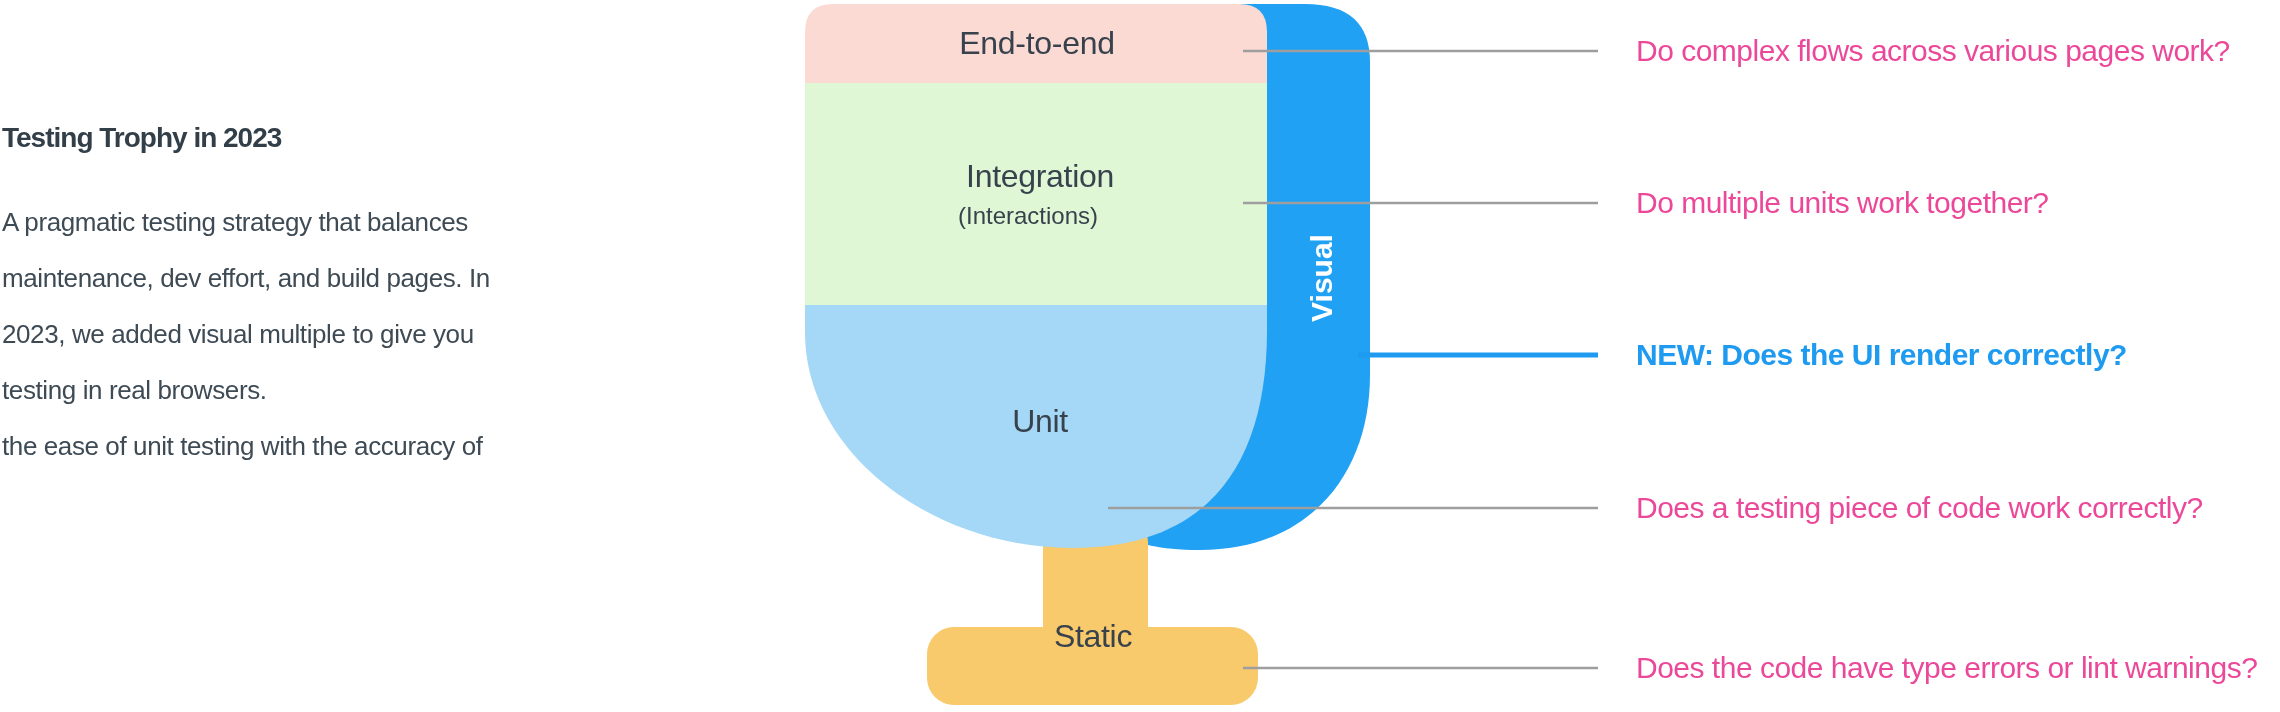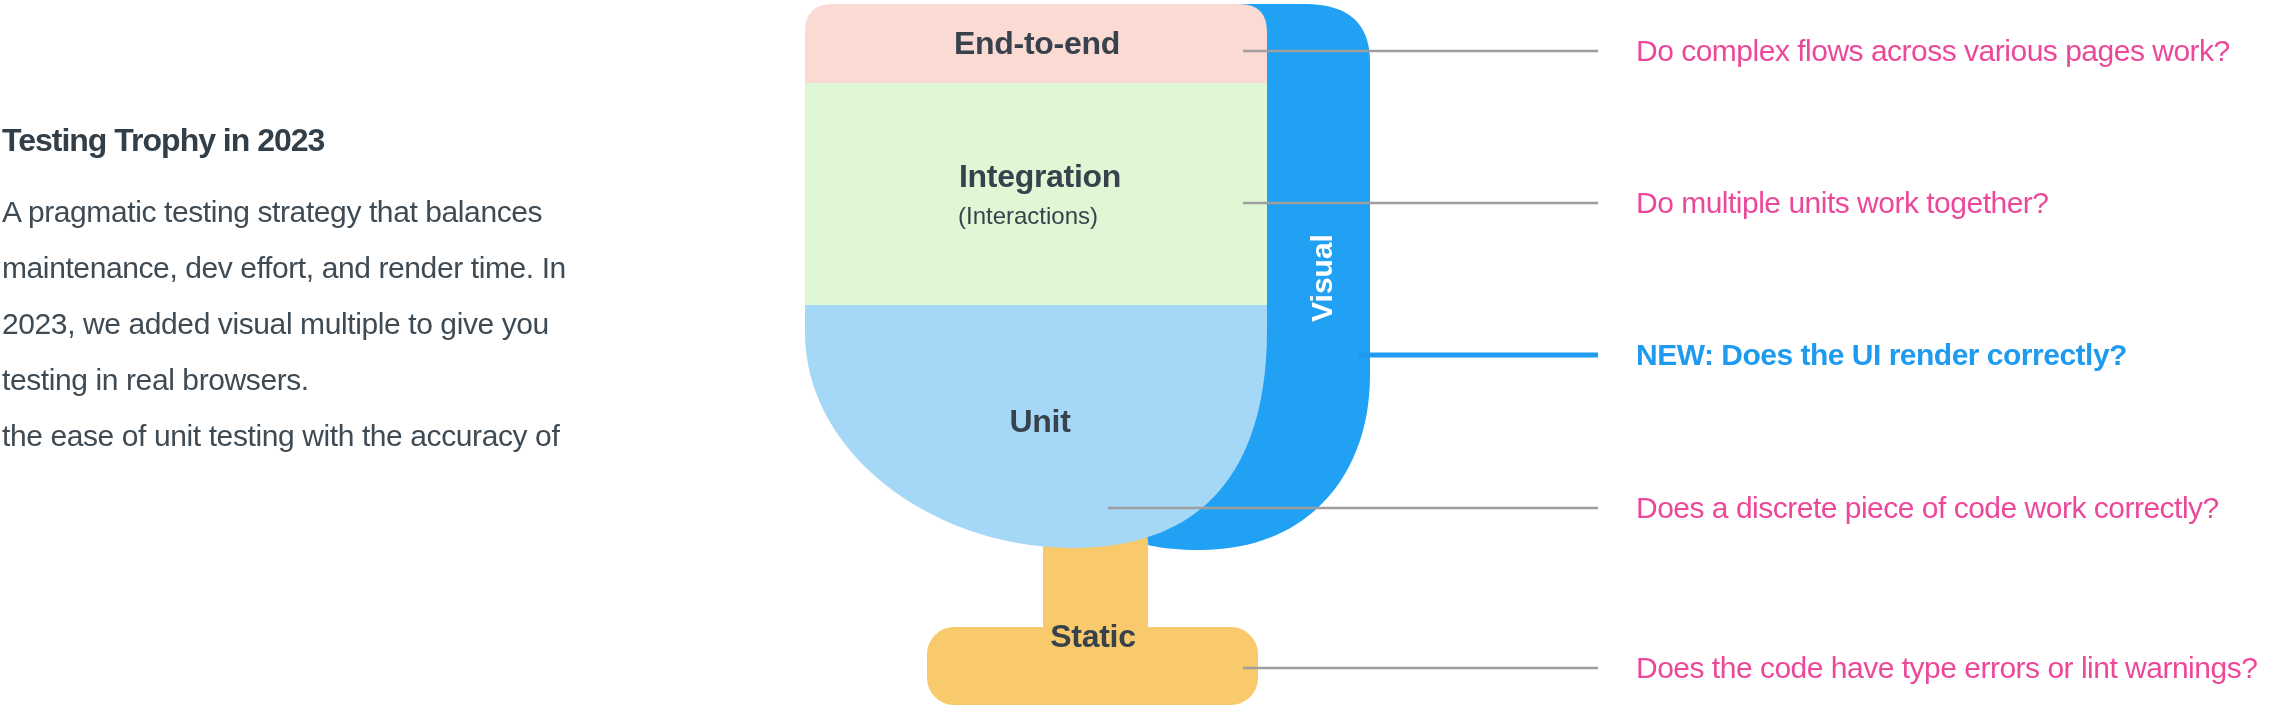--- a/index.html
+++ b/index.html
@@ -20,42 +20,42 @@
     left: 0;
     top: 0;
     width: 2280px;
     height: 712px;
   }
   
   .intro-title {
     position: absolute;
     left: 2px;
     top: 122px;
-    font-size: 32px;
+    font-size: 28px;
     font-weight: 700;
     letter-spacing: -1px;
     color: #323E48;
     white-space: nowrap;
   }
   .intro-paragraph {
     position: absolute;
     left: 2px;
-    top: 184px;
-    font-size: 30px;
+    top: 194px;
+    font-size: 26px;
     letter-spacing: -0.4px;
     line-height: 56px;
     color: #3E4A54;
   }
   .intro-line { white-space: nowrap; }
   
   .layer-label {
     position: absolute;
     transform: translate(-50%, -50%);
     font-size: 32px;
-    font-weight: 700;
+    font-weight: 400;
     letter-spacing: -0.3px;
     color: #37424D;
     white-space: nowrap;
   }
   .layer-sublabel {
     position: absolute;
     transform: translate(-50%, -50%);
     font-size: 24px;
     font-weight: 400;
     color: #37424D;
@@ -126,32 +126,32 @@
     <line x1="1243" y1="51" x2="1598" y2="51" stroke-width="2.5" stroke="#9E9E9E"></line>
     <line x1="1243" y1="203" x2="1598" y2="203" stroke-width="2.5" stroke="#9E9E9E"></line>
     <line x1="1358" y1="355" x2="1598" y2="355" stroke-width="5" stroke="#1E9BF0"></line>
     <line x1="1108" y1="508" x2="1598" y2="508" stroke-width="2.5" stroke="#9E9E9E"></line>
     <line x1="1243" y1="668" x2="1598" y2="668" stroke-width="2.5" stroke="#9E9E9E"></line>
   </svg>
 
   <div class="intro-title">Testing Trophy in 2023</div>
   <div class="intro-paragraph">
     <div class="intro-line">A pragmatic testing strategy that balances</div>
-    <div class="intro-line">maintenance, dev effort, and render time. In</div>
+    <div class="intro-line">maintenance, dev effort, and build pages. In</div>
     <div class="intro-line">2023, we added visual multiple to give you</div>
     <div class="intro-line">testing in real browsers.</div>
     <div class="intro-line">the ease of unit testing with the accuracy of</div>
   </div>
 
   <div class="layer-label label-e2e">End-to-end</div>
   <div class="layer-label label-integration">Integration</div>
   <div class="layer-sublabel sublabel-interactions">(Interactions)</div>
   <div class="layer-label label-unit">Unit</div>
   <div class="layer-label label-static">Static</div>
   <div class="label-visual">Visual</div>
 
   <div class="annotation ann-1">Do complex flows across various pages work?</div>
   <div class="annotation ann-2">Do multiple units work together?</div>
   <div class="annotation ann-3 highlight">NEW: Does the UI render correctly?</div>
-  <div class="annotation ann-4">Does a discrete piece of code work correctly?</div>
+  <div class="annotation ann-4">Does a testing piece of code work correctly?</div>
   <div class="annotation ann-5">Does the code have type errors or lint warnings?</div>
 
 </div>
 
 </body></html>

